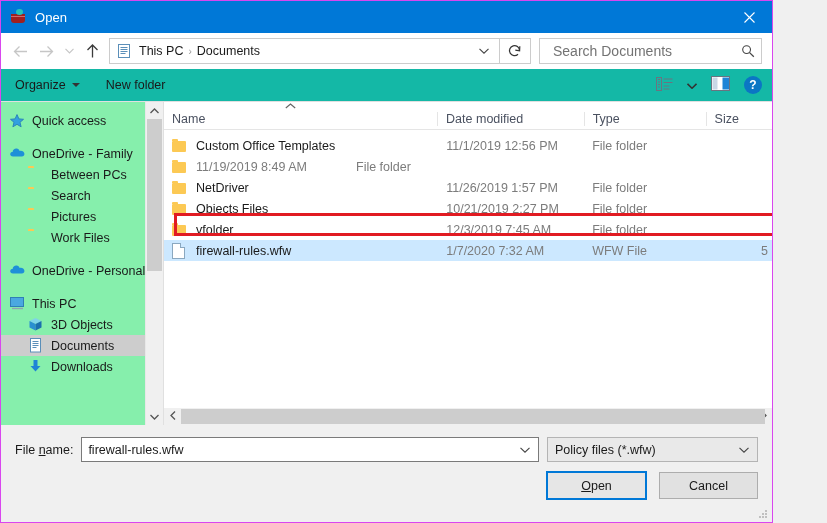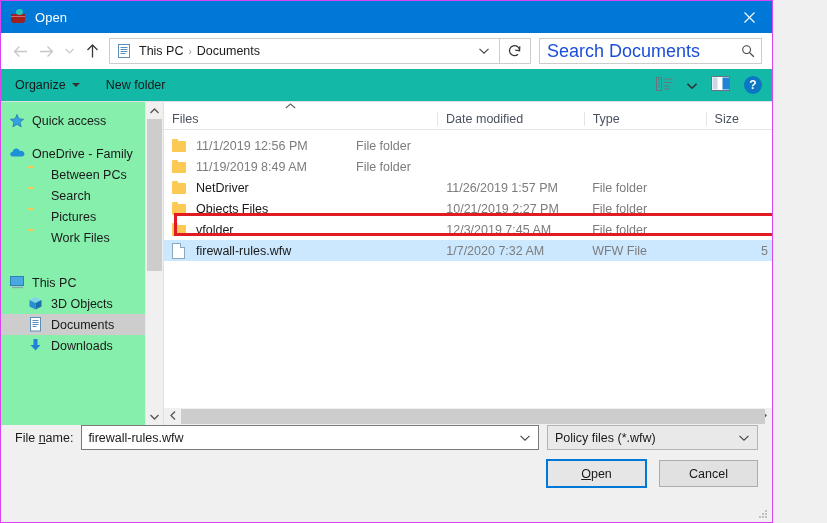--- a/index.html
+++ b/index.html
@@ -35,21 +35,21 @@
         display:flex;align-items:center;padding:0 4px;min-width:0;}
   .addr .crumbicon{width:16px;height:16px;margin:0 4px 0 2px;flex:none;}
   .crumb{font-size:12.5px;color:#1a1a1a;padding:0 3px;white-space:nowrap;}
   .sep{color:#999;font-size:10px;padding:0 2px;}
   .addr-spacer{flex:1;}
   .addr-chev{width:22px;display:flex;align-items:center;justify-content:center;color:#444;}
   .refresh{width:30px;height:24px;border:1px solid #ccc;border-left:none;background:#fff;
            display:flex;align-items:center;justify-content:center;color:#333;}
   .search{width:210px;height:24px;margin-left:8px;border:1px solid #ccc;background:#fff;
           display:flex;align-items:center;padding:0 4px 0 7px;}
-  .search .ph{flex:1;color:#1d4ed8;font-size:18px;}
+  .search .ph{flex:1;color:#737373;font-size:14px;margin-left:6px;}
   .search .mag{width:18px;display:flex;align-items:center;justify-content:center;}
 
   
   .toolbar{height:32px;background:#14b8a6;display:flex;align-items:center;padding:0 10px 0 14px;
            border-bottom:1px solid #e0e0e0;}
   .tb-item{font-size:12.5px;color:#1a1a1a;display:flex;align-items:center;gap:6px;
            margin-right:26px;white-space:nowrap;}
   .caret{width:0;height:0;border-left:4px solid transparent;border-right:4px solid transparent;
          border-top:4px solid #333;}
   .tb-right{margin-left:auto;display:flex;align-items:center;gap:14px;}
@@ -102,21 +102,21 @@
           border:3px solid #e11b22;box-sizing:border-box;pointer-events:none;}
   .hscroll{position:absolute;left:0;right:0;bottom:0;height:17px;background:#f0f0f0;
            display:flex;align-items:center;}
   .hscroll .arr{width:17px;text-align:center;color:#555;font-size:9px;}
   .hscroll .track{flex:1;height:17px;position:relative;}
   .hscroll .thumb{position:absolute;left:0;top:1px;bottom:1px;width:584px;background:#cdcdcd;}
 
   
   .footer{height:auto;background:#f0f0f0;padding:0;}
   .frow{display:flex;align-items:center;padding:0 14px;}
-  .frow.r1{}
+  .frow.r1{margin-top:12px;}
   .frow.r2{margin-top:9px;justify-content:flex-end;}
   .fn-label{font-size:12.5px;color:#1a1a1a;margin-right:8px;white-space:nowrap;}
   .fn-label u{text-decoration:underline;}
   .fn-input{flex:1;height:23px;border:1px solid #7a7a7a;background:#fff;display:flex;
             align-items:center;padding:0 2px 0 6px;min-width:0;}
   .fn-input .val{flex:1;font-size:12.5px;color:#1a1a1a;}
   .chev{width:22px;display:flex;align-items:center;justify-content:center;color:#333;}
   .filter{width:200px;height:23px;margin-left:8px;border:1px solid #b4b4b4;background:#e9e9e9;
           display:flex;align-items:center;padding:0 2px 0 7px;flex:none;}
   .filter .val{flex:1;font-size:12.5px;color:#1a1a1a;}
@@ -273,20 +273,28 @@
           <span class="sb-ico"><span class="folder-ico"></span></span>
           <span>Pictures</span>
         </div>
         <div class="sb-item indent">
           <span class="sb-ico"><span class="folder-ico"></span></span>
           <span>Work Files</span>
         </div>
 
         <div class="sb-gap"></div>
 
+        <div class="sb-item">
+          <span class="sb-ico">
+            <svg width="17" height="12" viewBox="0 0 17 12">
+                <path d="M4.2 10.5 C1.8 10.5 0.8 8.9 1.3 7.5 C1.7 6.3 3 5.9 3.6 6 C3.7 3.5 6 2 8 2.5 C9.6 2.9 10.4 4.1 10.6 5 C12.6 4.3 15.2 5.5 15.4 7.8 C15.6 9.6 14.2 10.5 13 10.5 Z" fill="#1e90d8"></path>
+              </svg>
+          </span>
+          <span>OneDrive - Personal</span>
+        </div>
 
         <div class="sb-gap"></div>
 
         <div class="sb-item">
           <span class="sb-ico">
             <svg width="17" height="14" viewBox="0 0 17 14">
                 <rect x="1.5" y="1.5" width="13" height="9" fill="#4aa8e0" stroke="#2f7fb5"></rect>
                 <path d="M3 12.5h11" stroke="#8fa3b3" stroke-width="1.4"></path>
               </svg>
           </span>
@@ -340,33 +348,34 @@
 
     <div class="filelist">
 
       <div class="sortmark">
         <svg width="11" height="6" viewBox="0 0 11 6">
             <path d="M0.8 5 L5.5 1 L10.2 5" stroke="#666" stroke-width="1.2" fill="none"></path>
           </svg>
       </div>
 
       <div class="colhead">
-        <div class="col" style="width:299px">Files</div>
+        <div class="col" style="width:299px">Name</div>
         <div class="col" style="width:160px">Date modified</div>
         <div class="col" style="width:133px">Type</div>
         <div class="col" style="width:72px">Size</div>
       </div>
 
       <div class="rows">
         <div style="height:5px"></div>
 
         <div class="row">
           <span class="row-ico">
               <span class="folder-ico"></span>
             </span>
+          <span class="cell" style="width:275px">Custom Office Templates</span>
           <span class="cell dim" style="width:160px">11/1/2019 12:56 PM</span>
           <span class="cell dim" style="width:133px">File folder</span>
           <span class="cell dim right" style="width:72px"></span>
         </div>
 
         <div class="row">
           <span class="row-ico">
               <span class="folder-ico"></span>
             </span>
           <span class="cell dim" style="width:160px">11/19/2019 8:49 AM</span>

